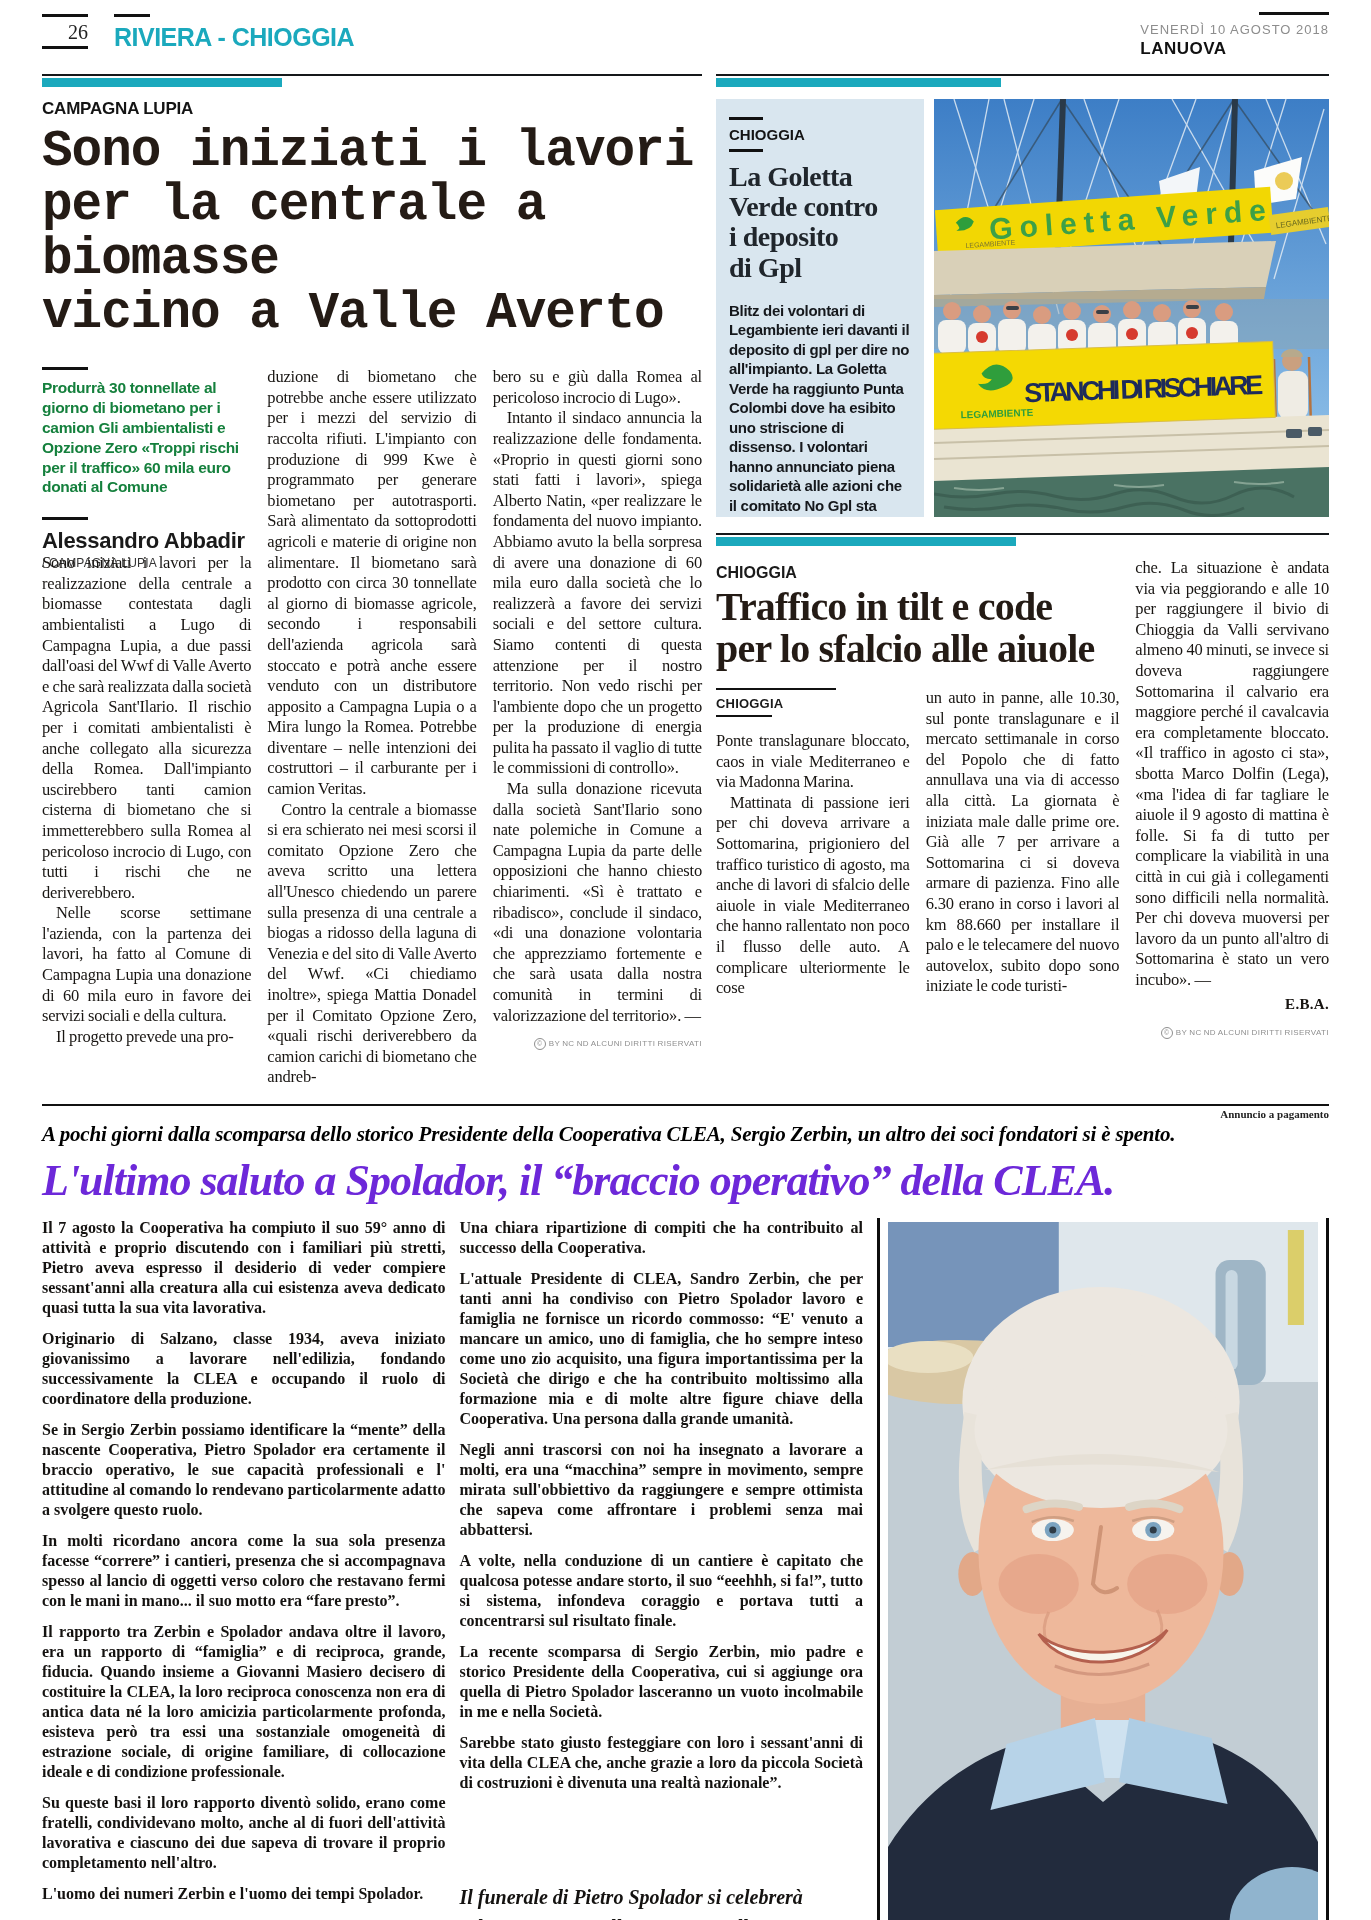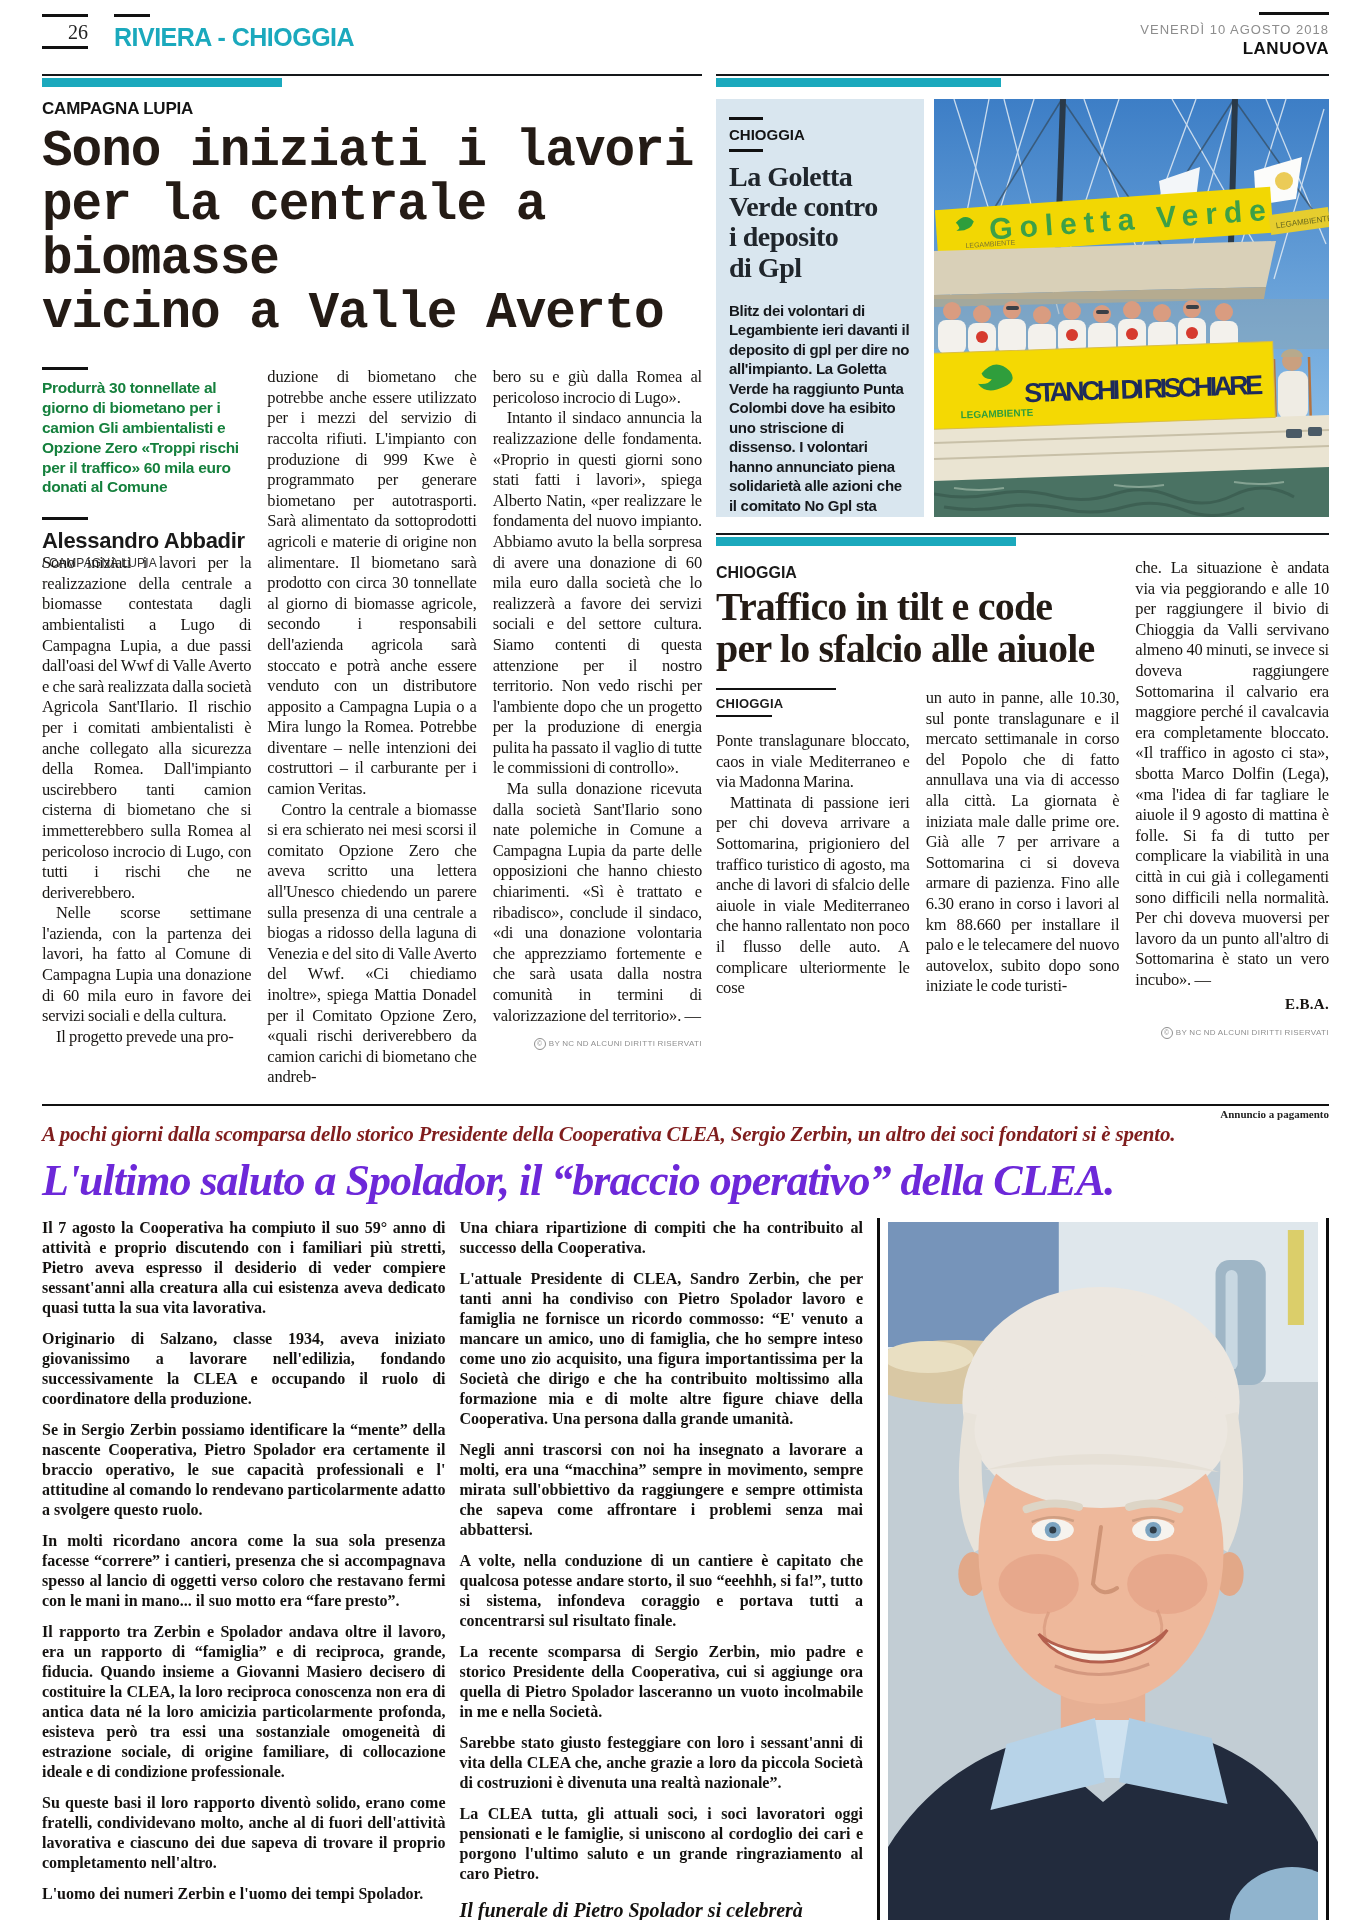--- a/index.html
+++ b/index.html
@@ -9,21 +9,21 @@
 
   
   .page-header{display:flex;justify-content:space-between;align-items:flex-start;margin-top:12px;height:56px;}
   .ph-left{display:flex;gap:26px;align-items:flex-start;}
   .pagenum-wrap{text-align:left;}
   .pagenum-rule{width:46px;height:3px;background:#111;margin:2px 0 4px;}
   .pagenum{font-family:"Liberation Serif",serif;font-size:20px;color:#222;padding-left:2px;text-align:right;}
   .section-wrap{padding-top:0;}
   .section-mini-rule{width:36px;height:3px;background:#111;margin:2px 0 6px;}
   .section-title{color:#1ba9bd;font-weight:bold;font-size:25px;letter-spacing:-0.5px;}
-  .ph-right{text-align:right;}
+  .ph-right{text-align:left;}
   .date-rule{width:70px;height:2.5px;background:#111;margin:0 0 7px auto;}
   .edition-date{color:#8d8d8d;font-size:13px;letter-spacing:1px;}
   .masthead{color:#111;font-weight:700;font-size:17px;letter-spacing:0.5px;margin-top:2px;}
 
   
   .section-rule{border-top:2.5px solid #15181a;position:relative;margin-bottom:12px;}
   .teal-chip{height:9px;background:#1ba9bd;margin-top:2px;}
   .kicker{font-weight:bold;font-size:17px;color:#141414;letter-spacing:-0.2px;}
   .news-text{font-family:"Liberation Serif",serif;font-size:16.5px;line-height:20.6px;
              text-align:justify;letter-spacing:-0.2px;word-spacing:-0.5px;color:#181512;}
@@ -73,21 +73,21 @@
   .mini-kicker{border-top:2.5px solid #111;width:120px;padding-top:4px;margin-bottom:14px;}
   .mini-kicker span{font-weight:bold;font-size:13px;letter-spacing:0.2px;}
   .mini-kicker .under{width:56px;height:2px;background:#111;margin-top:3px;}
   .signature{text-align:right;font-weight:bold;font-size:15px;margin-top:4px;letter-spacing:0.3px;}
 
   
   .obit{margin:16px 42px 0;border-top:2px solid #111;position:relative;padding-top:4px;}
   .obit-tag{position:absolute;top:2px;right:0;font-family:"Liberation Serif",serif;
             font-size:11px;font-weight:bold;color:#222;}
   .obit-intro{font-family:"Liberation Serif",serif;font-style:italic;font-weight:bold;
-              font-size:21px;letter-spacing:-0.2px;color:#7f1d1d;margin-top:12px;}
+              font-size:21px;letter-spacing:-0.2px;color:#000000;margin-top:12px;}
   .obit-headline{font-family:"Liberation Serif",serif;font-style:italic;font-weight:bold;
                  font-size:44px;letter-spacing:-1px;color:#6d28d9;margin:8px 0 12px;}
   .obit-cols{display:grid;grid-template-columns:1fr 1fr 452px;column-gap:14px;height:780px;overflow:hidden;}
   .obit-text{font-family:"Liberation Serif",serif;font-weight:bold;font-size:16px;line-height:20px;
              text-align:justify;color:#141210;}
   .obit-text p{margin:0 0 11px;}
   .obit-col2{display:flex;flex-direction:column;}
   .funeral{margin-top:auto;font-family:"Liberation Serif",serif;font-style:italic;font-weight:bold;
            font-size:20px;line-height:1.5;text-align:left;padding-bottom:26px;}
   .obit-photo-box{border-left:3px solid #0d0d0d;border-right:3px solid #0d0d0d;background:#fff;
@@ -363,21 +363,20 @@
       <p>L'uomo dei numeri Zerbin e l'uomo dei tempi Spolador.</p>
     </div>
 
     <div class="obit-text obit-col2">
       <p>Una chiara ripartizione di compiti che ha contribuito al successo della Cooperativa.</p>
       <p>L'attuale Presidente di CLEA, Sandro Zerbin, che per tanti anni ha condiviso con Pietro Spolador lavoro e famiglia ne fornisce un ricordo commosso: “E' venuto a mancare un amico, uno di famiglia, che ho sempre inteso come uno zio acquisito, una figura importantissima per la Società che dirigo e che ha contribuito moltissimo alla formazione mia e di molte altre figure chiave della Cooperativa. Una persona dalla grande umanità.</p>
       <p>Negli anni trascorsi con noi ha insegnato a lavorare a molti, era una “macchina” sempre in movimento, sempre mirata sull'obbiettivo da raggiungere e sempre ottimista che sapeva come affrontare i problemi senza mai abbattersi.</p>
       <p>A volte, nella conduzione di un cantiere è capitato che qualcosa potesse andare storto, il suo “eeehhh, si fa!”, tutto si sistema, infondeva coraggio e portava tutti a concentrarsi sul risultato finale.</p>
       <p>La recente scomparsa di Sergio Zerbin, mio padre e storico Presidente della Cooperativa, cui si aggiunge ora quella di Pietro Spolador lasceranno un vuoto incolmabile in me e nella Società.</p>
       <p>Sarebbe stato giusto festeggiare con loro i sessant'anni di vita della CLEA che, anche grazie a loro da piccola Società di costruzioni è divenuta una realtà nazionale”.</p>
-      <p>La CLEA tutta, gli attuali soci, i soci lavoratori oggi pensionati e le famiglie, si uniscono al cordoglio dei cari e porgono l'ultimo saluto e un grande ringraziamento al caro Pietro.</p>
       <div class="funeral">
         <div>Il funerale di Pietro Spolador si celebrerà</div>
         <div>sabato 11 agosto alle ore 10.00 nella</div>
         <div>chiesa parrocchiale di Campolongo Maggiore.</div>
       </div>
     </div>
 
     <div class="obit-photo-box">
       <svg viewBox="0 0 428 730" preserveAspectRatio="none">
         <rect width="428" height="730" fill="#c2cdd4"></rect>

